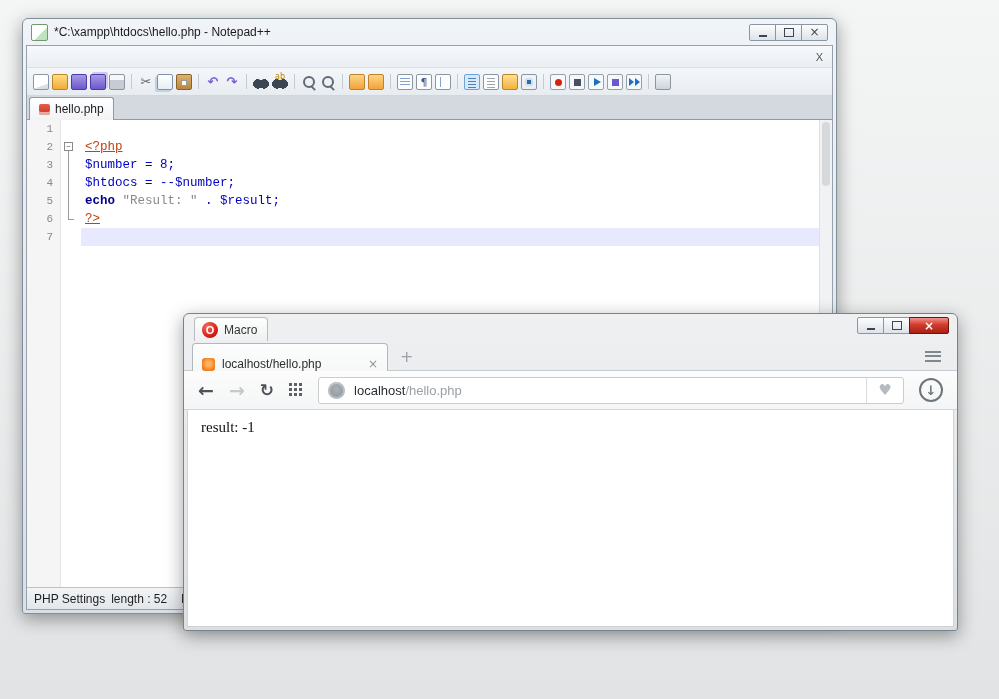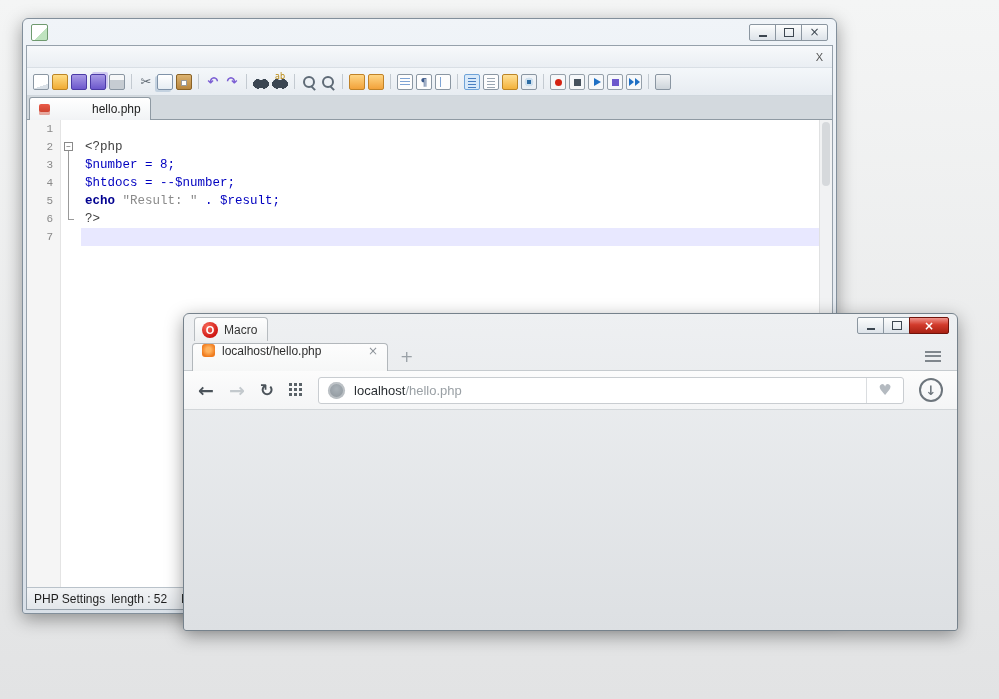--- a/index.html
+++ b/index.html
@@ -89,37 +89,37 @@
         border-top:4px solid rgba(0,0,0,0);border-bottom:4px solid rgba(0,0,0,0);}
   .tb-edit-toolbar{background:linear-gradient(#f2f4f6,#cdd4da);border:1px solid #8a96a2;}
 
   .tabbar{height:23px;flex:0 0 23px;background:#d3d9de;display:flex;align-items:flex-end;
           padding-left:2px;border-bottom:1px solid #8f9aa3;}
   .tab-active{height:22px;display:flex;align-items:center;gap:5px;padding:0 9px;margin-bottom:-1px;
           background:linear-gradient(#ffffff,#f1f3f5);border:1px solid #8f9aa3;border-bottom:none;
           border-radius:3px 3px 0 0;z-index:2;}
   .unsaved{width:11px;height:11px;border-radius:2px;background:linear-gradient(#ea5b49,#c23a27);
           box-shadow:inset 0 -3px 0 rgba(255,255,255,.55);}
-  .tab-label{font-size:12px;color:#1e1e1e;margin-left:37px;}
+  .tab-label{font-size:12px;color:#1e1e1e;}
 
   .editor{flex:1;display:flex;flex-direction:column;background:#fff;min-height:0;position:relative;}
   .crow{display:flex;height:18px;flex:0 0 18px;}
   .crow.fill{flex:1;height:auto;}
   .lnum{width:34px;flex:0 0 34px;text-align:right;padding-right:7px;box-sizing:border-box;background:#f5f5f5;
         border-right:1px solid #e4e4e4;color:#8a8a8a;font:11px/18px "Liberation Mono",monospace;}
   .fold{width:20px;flex:0 0 20px;background:#fff;position:relative;}
   .fold-start::before{content:"−";position:absolute;left:3px;top:4px;width:9px;height:9px;box-sizing:border-box;
         border:1px solid #8a8a8a;background:#fff;color:#555;font-size:8px;line-height:7px;text-align:center;}
   .fold-start::after{content:"";position:absolute;left:7px;top:13px;bottom:0;width:1px;background:#9a9a9a;}
   .fold-line::before{content:"";position:absolute;left:7px;top:0;bottom:0;width:1px;background:#9a9a9a;}
   .fold-end::before{content:"";position:absolute;left:7px;top:0;height:9px;width:5px;
         border-left:1px solid #9a9a9a;border-bottom:1px solid #9a9a9a;}
   .ccode{flex:1;font:12.5px/18px "Liberation Mono",monospace;white-space:pre;padding-left:4px;color:#000;}
   .ccode.cur{background:#e8e8ff;}
-  .tg{color:#404040;}
+  .tg{color:#c2410c;text-decoration:underline;}
   .vb{color:#0000c0;}
   .kw{color:#000090;font-weight:bold;}
   .st{color:#8a8a8a;}
   .opr{color:#0000c0;}
   .vscroll{position:absolute;right:0;top:0;bottom:0;width:12px;background:#f1f2f3;border-left:1px solid #e0e1e2;}
   .vscroll::before{content:"";position:absolute;left:2px;right:2px;top:2px;height:64px;background:#d6d9dc;border-radius:5px;}
 
   .statusbar{height:21px;flex:0 0 21px;background:linear-gradient(#f2f4f6,#e2e6ea);border-top:1px solid #b9c2ca;
         display:flex;align-items:center;font-size:12px;color:#1f1f1f;padding:0 7px;white-space:nowrap;overflow:hidden;}
   .st-len{margin-left:6px;}
@@ -129,21 +129,21 @@
   .op-top{height:27px;flex:0 0 27px;position:relative;}
   .op-menu{position:absolute;left:10px;top:3px;height:24px;display:flex;align-items:center;gap:6px;
         padding:0 10px 0 7px;background:linear-gradient(#fefefe,#eef0f1);
         border:1px solid #b7bcc0;border-bottom:none;border-radius:4px 4px 0 0;box-sizing:border-box;}
   .o-logo{width:16px;height:16px;border-radius:50%;color:#fff;font-size:11px;font-weight:bold;
         display:flex;align-items:center;justify-content:center;
         background:radial-gradient(circle at 35% 30%,#f96a5a,#cd1410 72%);}
   .op-menu-label{font-size:12px;color:#333;}
   .op-winbtns{position:absolute;right:8px;top:3px;display:flex;}
   .op-tabs{height:29px;flex:0 0 29px;display:flex;align-items:flex-end;padding-left:8px;position:relative;}
-  .op-tab{width:196px;height:28px;display:flex;align-items:flex-start;gap:7px;padding:0 9px;box-sizing:border-box;
+  .op-tab{width:196px;height:28px;display:flex;align-items:flex-end;gap:7px;padding:0 9px;box-sizing:border-box;
         background:linear-gradient(#fdfdfd,#f6f7f7);border:1px solid #b2b7bb;border-bottom:none;
         border-radius:4px 4px 0 0;margin-bottom:-1px;z-index:2;}
   .favicon{width:13px;height:13px;border-radius:3px;flex:0 0 13px;
         background:radial-gradient(circle at 50% 45%,#ffb25e 25%,#f07c1f 70%);}
   .op-tab-label{font-size:12px;color:#2e2e2e;flex:1;overflow:hidden;white-space:nowrap;}
   .tab-close{font-size:12px;color:#8d9399;font-family:"DejaVu Sans",sans-serif;}
   .newtab{margin:0 0 5px 12px;font-size:16px;color:#9aa1a7;font-family:"DejaVu Sans",sans-serif;line-height:1;}
   .tabmenu-icon{position:absolute;right:16px;bottom:8px;width:16px;height:11px;
         background:repeating-linear-gradient(to bottom,#80878d 0 2px,rgba(0,0,0,0) 2px 4.5px);}
   .op-toolbar{height:38px;flex:0 0 38px;display:flex;align-items:center;padding:0 14px;gap:15px;
@@ -170,20 +170,21 @@
   .dl-glyph{font-size:13px;font-weight:bold;color:#6d757c;font-family:"DejaVu Sans",sans-serif;line-height:1;}
   .op-content{flex:1;margin:0 3px 3px;background:#fff;border:1px solid #cfd3d6;border-top:none;
         padding:9px 13px;font-family:"Liberation Serif",serif;font-size:15px;color:#101010;min-height:0;}
 </style>
 </head>
 <body>
 
 <div id="np" class="window">
   <div class="titlebar">
     <div class="np-icon"></div>
+    <div class="title-text">*C:\xampp\htdocs\hello.php - Notepad++</div>
     <div class="winbtns">
       <div class="wbtn">
           <div class="bar"></div>
         </div>
       <div class="wbtn">
           <div class="boxg"></div>
         </div>
       <div class="wbtn">
           <span class="xg">×</span>
         </div>
@@ -335,13 +336,16 @@
       <span class="path">/hello.php</span>
       <div class="heartbox">
         <span class="heart">♥</span>
       </div>
     </div>
     <div class="dl">
       <span class="dl-glyph">↓</span>
     </div>
   </div>
 
+  <div class="op-content">
+    <span>result: -1</span>
+  </div>
 </div>
 
 </body></html>

